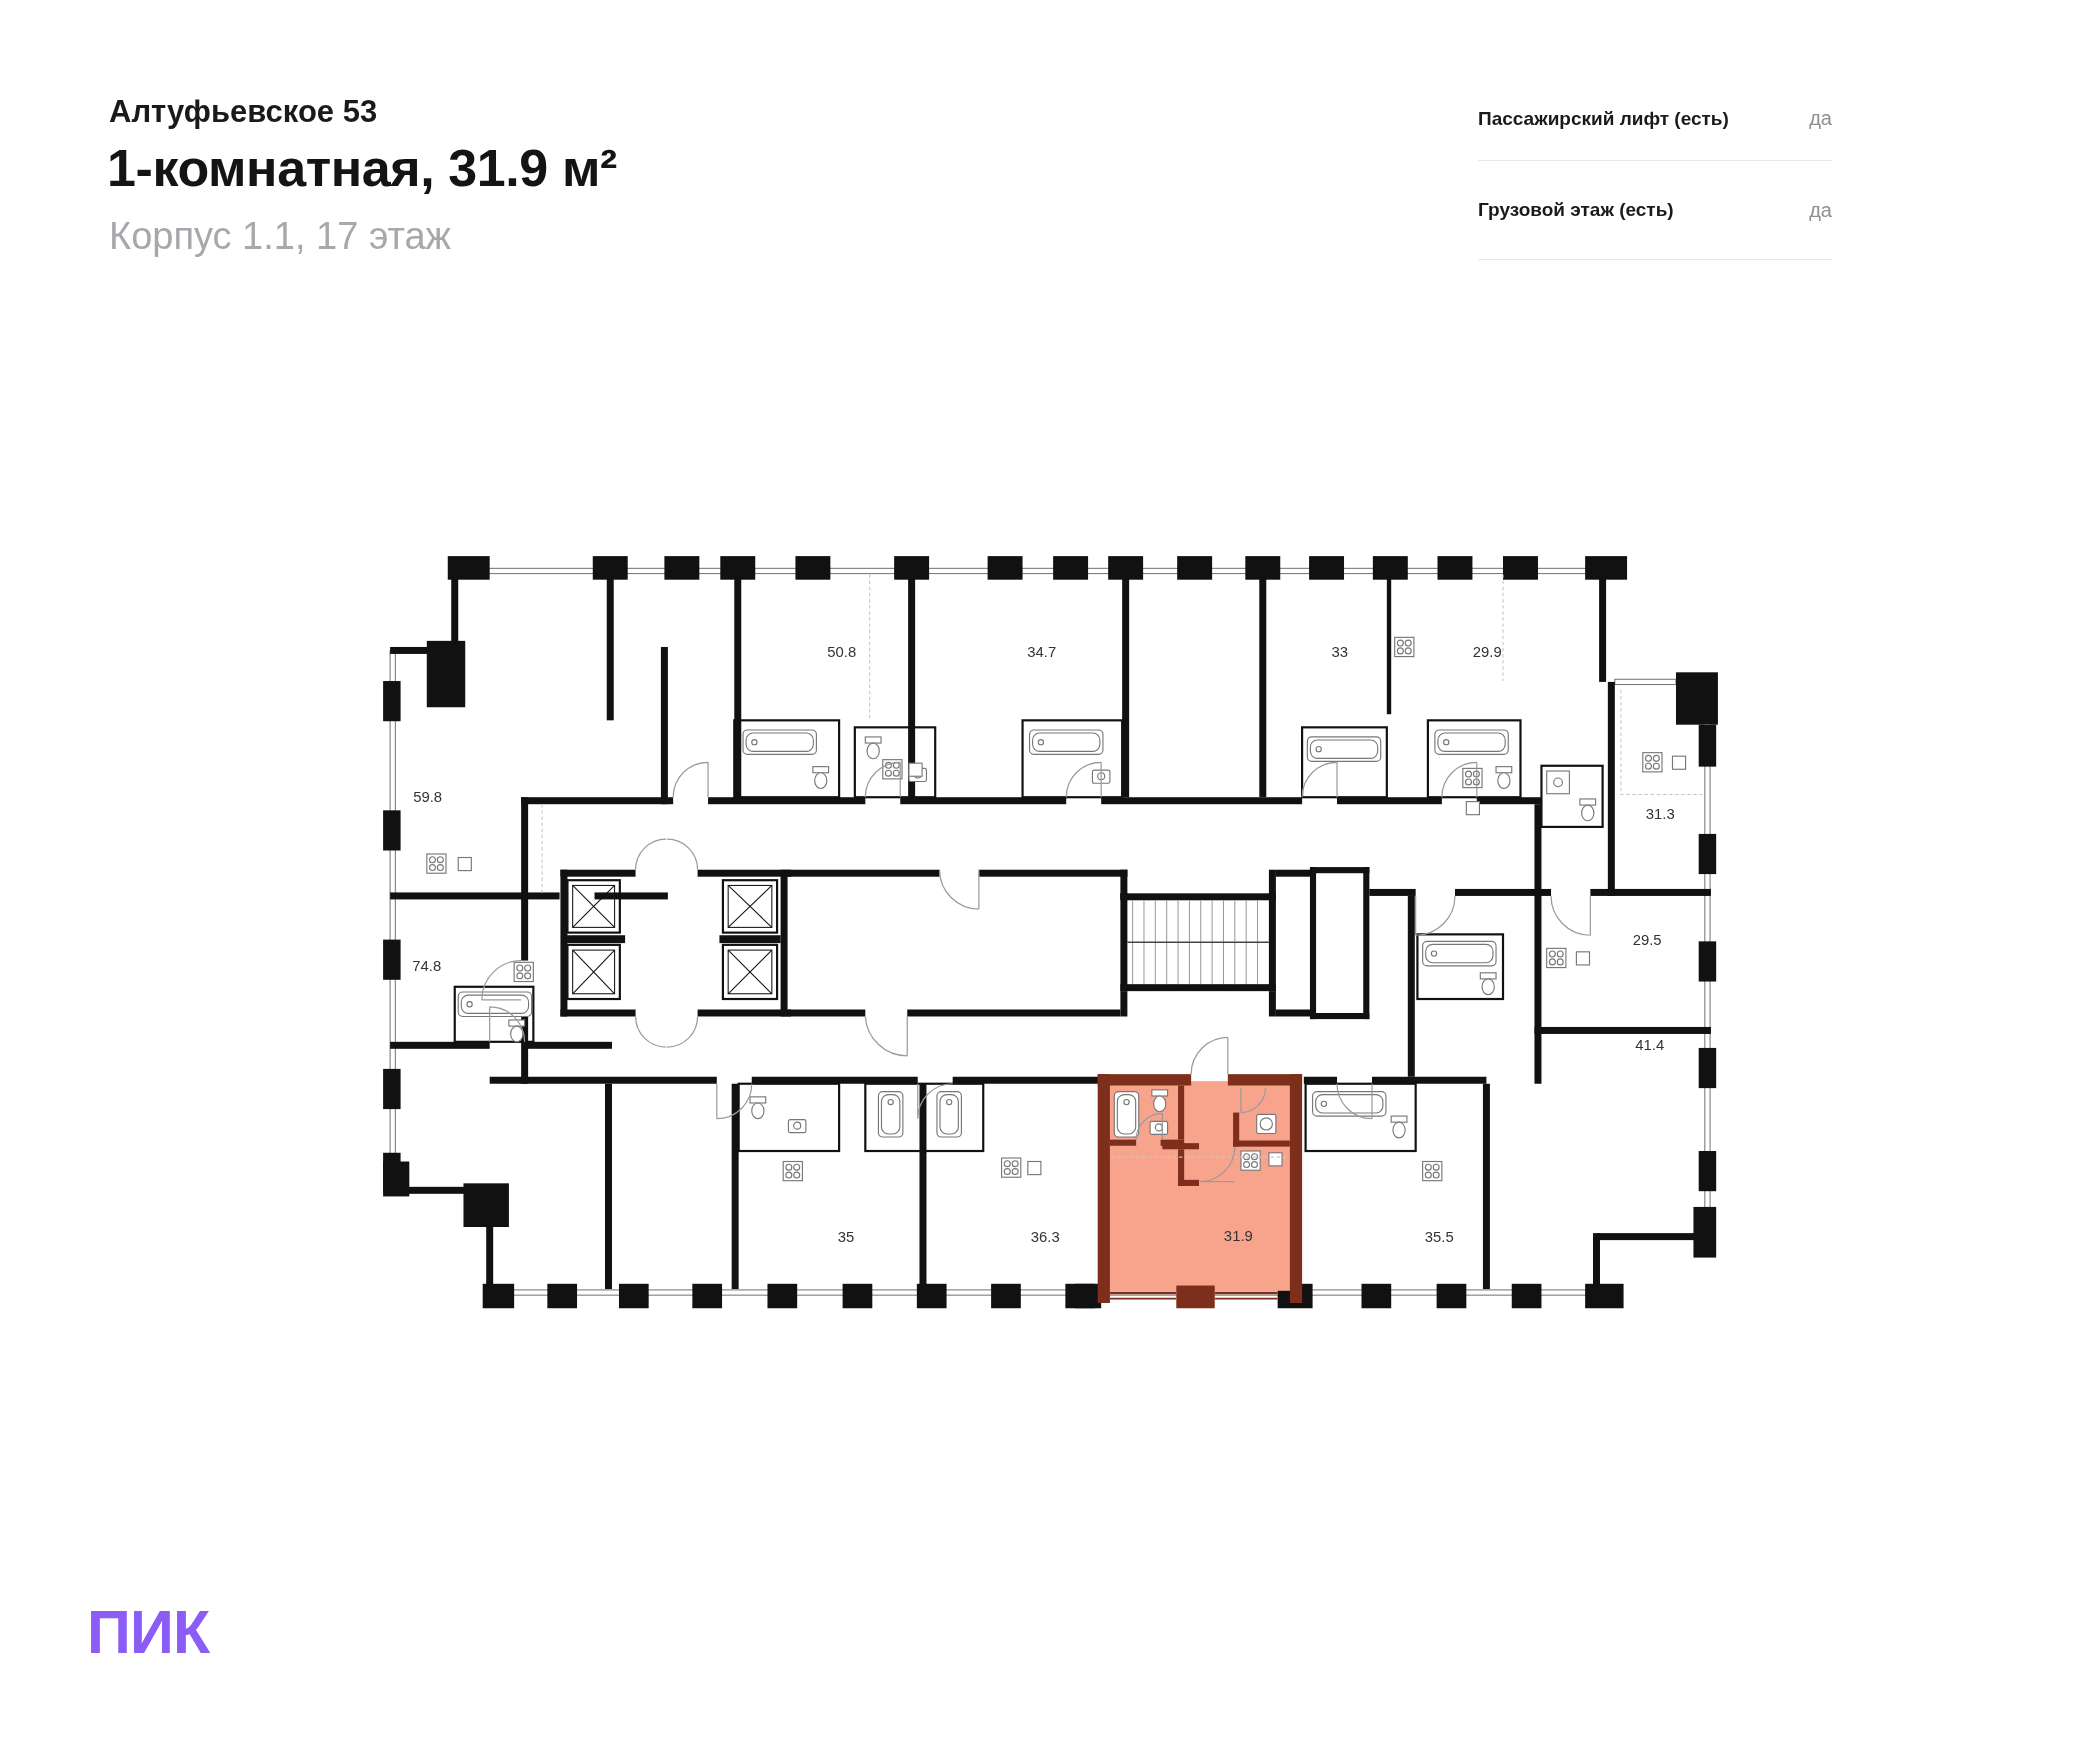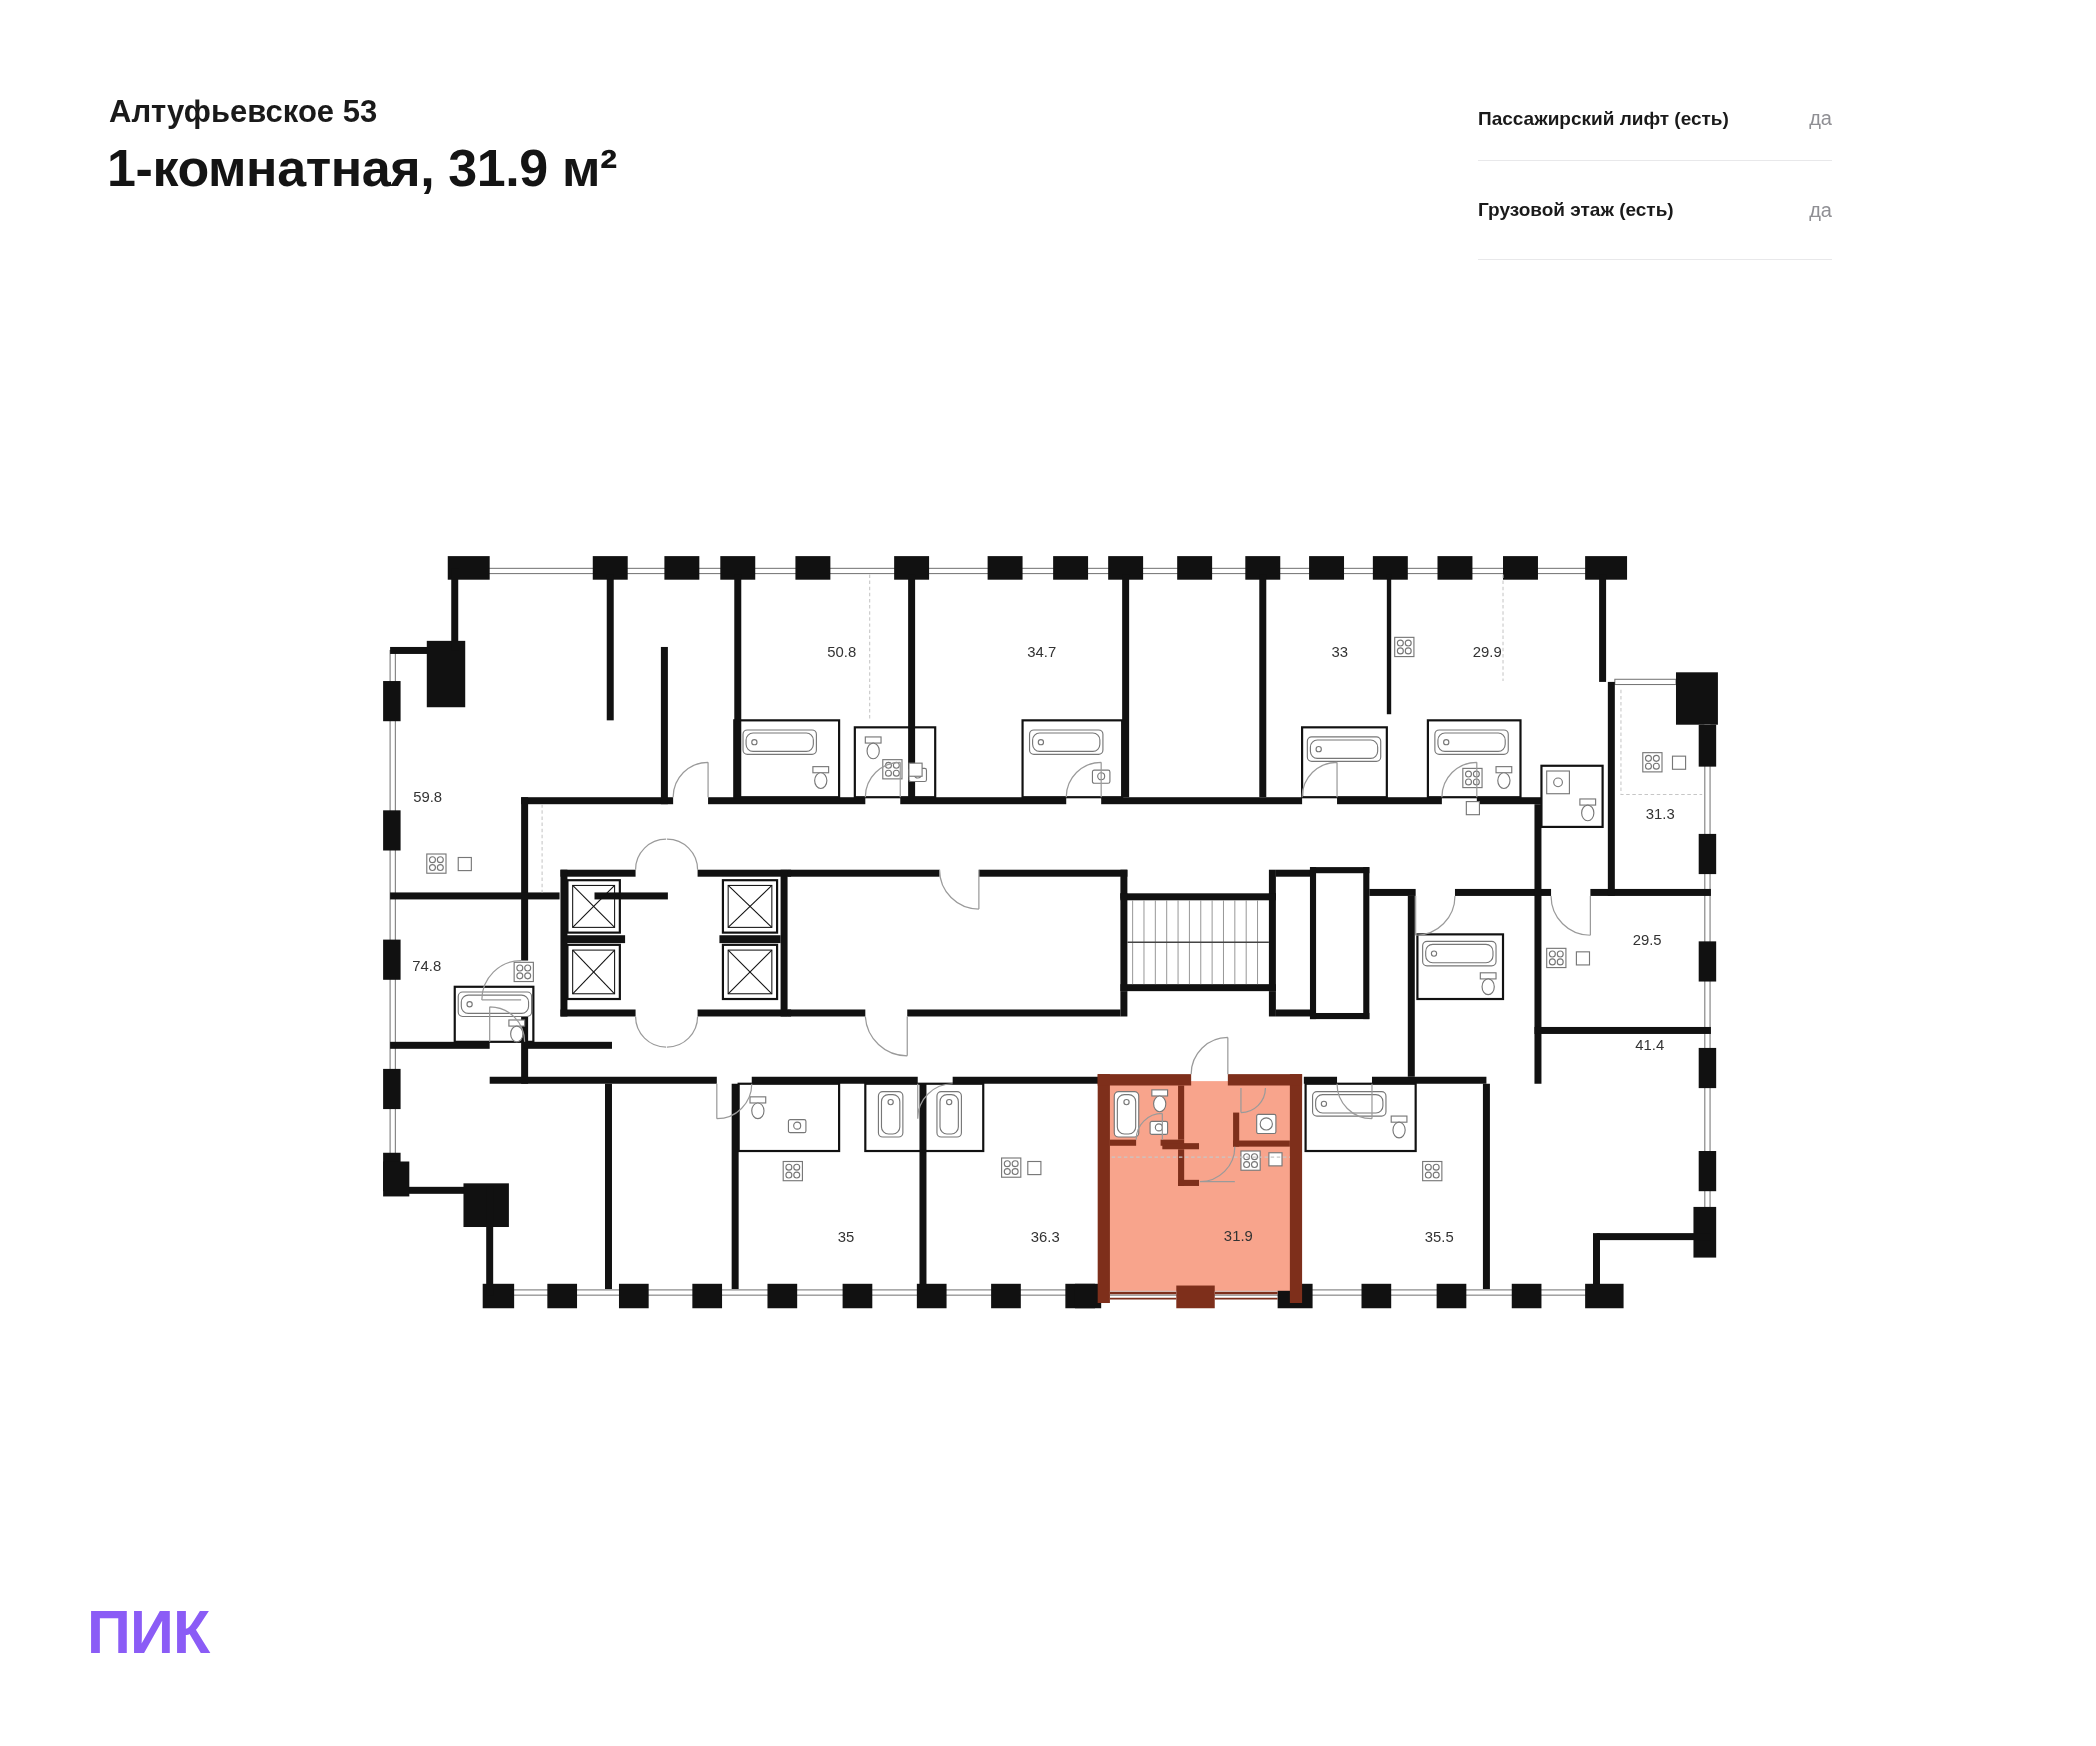--- a/index.html
+++ b/index.html
@@ -27,20 +27,21 @@
   .lbl{font-family:"Liberation Sans",sans-serif;font-size:17px;fill:#333;text-anchor:middle;}
   .xln{stroke:#111;stroke-width:1.2;fill:none;}
 </style>
 </head>
 <body>
 
 <div id="page">
 
   <div class="project">Алтуфьевское 53</div>
   <div class="title">1-комнатная, 31.9 м²</div>
+  <div class="subtitle">Корпус 1.1, 17 этаж</div>
 
   <div class="info">
     <div class="info-row">
       <span class="info-label">Пассажирский лифт (есть)</span>
       <span class="info-value">да</span>
     </div>
     <div class="info-row">
       <span class="info-label">Грузовой этаж (есть)</span>
       <span class="info-value">да</span>
     </div>

